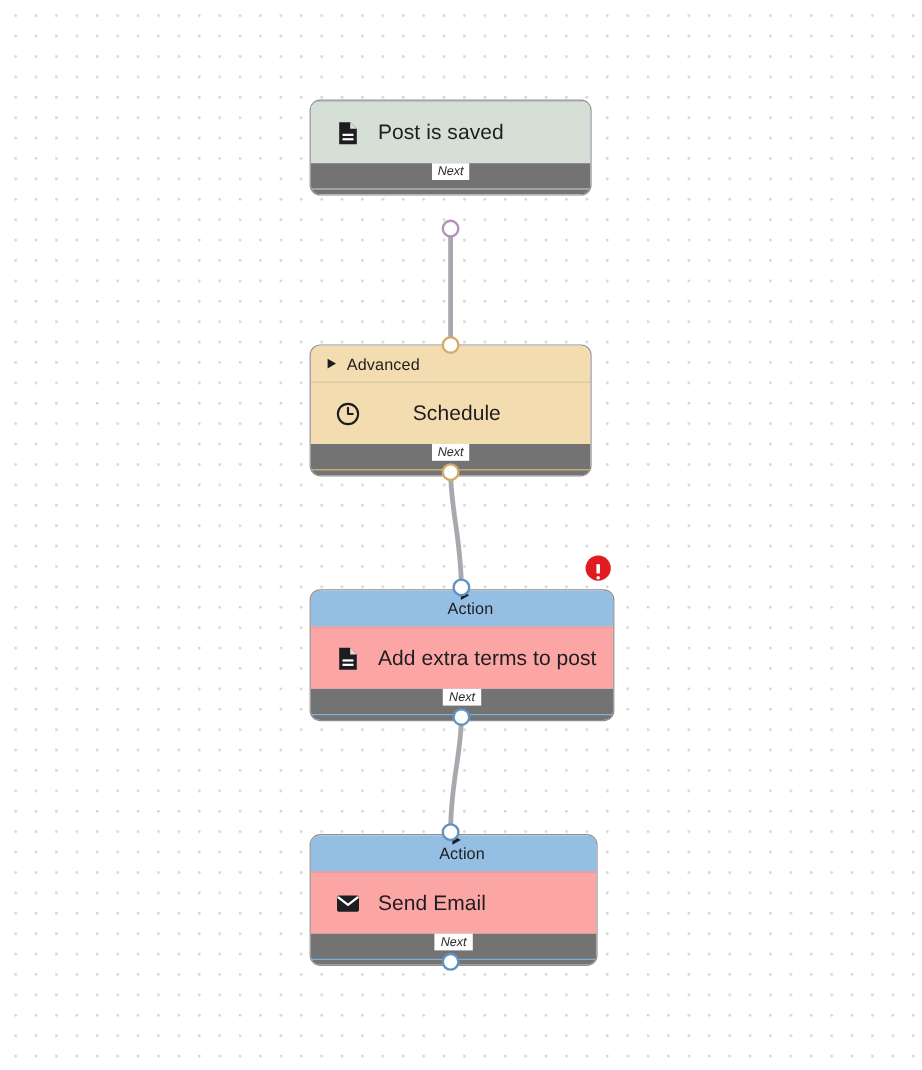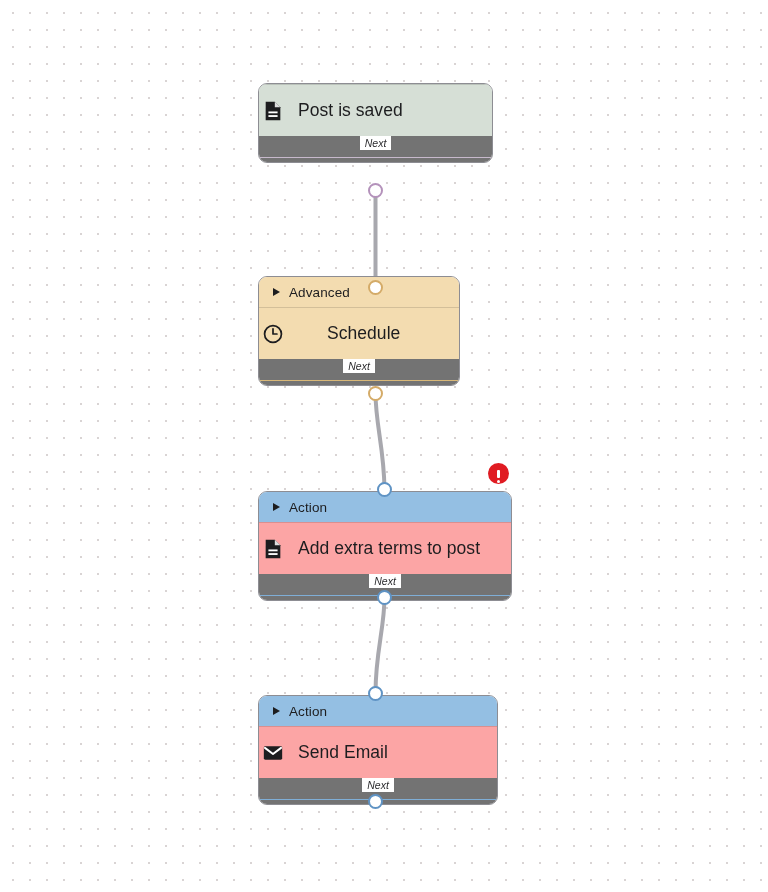--- a/index.html
+++ b/index.html
@@ -66,21 +66,21 @@
     border-top: 4.5px solid transparent;
     border-bottom: 4.5px solid transparent;
     margin-right: 9px;
     flex: none;
   }
 
   .node-body {
     height: 52px;
     display: flex;
     align-items: center;
-    padding-left: 3px;
+    padding-left: 20px;
     box-sizing: border-box;
     border-top: 1px solid rgba(0,0,0,0.13);
   }
   .node-body .glyph {
     width: 22px;
     height: 22px;
     flex: none;
     margin-right: 14px;
     display: block;
   }
@@ -124,21 +124,21 @@
   .theme-trigger .node-head { background: #d6dfd6; }
   .theme-trigger .node-body { background: #d6dfd6; }
   .theme-trigger .foot-rule { background: #c7b9cc; }
 
   
   .theme-advanced .node-head { background: #f3dcb0; }
   .theme-advanced .node-body { background: #f3dcb0; gap: 29px; }
   .theme-advanced .foot-rule { background: #d9b878; }
 
   
-  .theme-action .node-head { background: #94bfe3; }
+  .theme-action .node-head { background: #94bfe3; flex-direction: column; }
   .theme-action .node-body { background: #fca5a5; }
   .theme-action .foot-rule { background: #7faed6; }
 
   
   .port {
     position: absolute;
     width: 15px;
     height: 15px;
     border-radius: 50%;
     background: #ffffff;
@@ -201,21 +201,21 @@
       </svg>
       <span class="node-title">Post is saved</span>
     </div>
     <div class="node-foot">
       <span class="foot-rule"></span>
       <span class="foot-label">Next</span>
     </div>
   </div>
   <div class="port port-purple" style="left:368px; top:183px;"></div>
 
-  <div class="node theme-advanced" style="left:258px; top:276px; width:202px;text-align:center;">
+  <div class="node theme-advanced" style="left:258px; top:287px; width:235px;text-align:center;">
     <div class="node-head">
       <span class="caret"></span>
       <span>Advanced</span>
     </div>
     <div class="node-body">
       <svg class="glyph" viewBox="0 0 24 24">
         <circle cx="12" cy="12" r="9.2" fill="none" stroke="#1d1d1f" stroke-width="1.9"></circle>
         <path d="M12 6.4 V12 H16.3" fill="none" stroke="#1d1d1f" stroke-width="1.9" stroke-linecap="round" stroke-linejoin="round"></path>
       </svg>
       <span class="node-title">Schedule</span>

